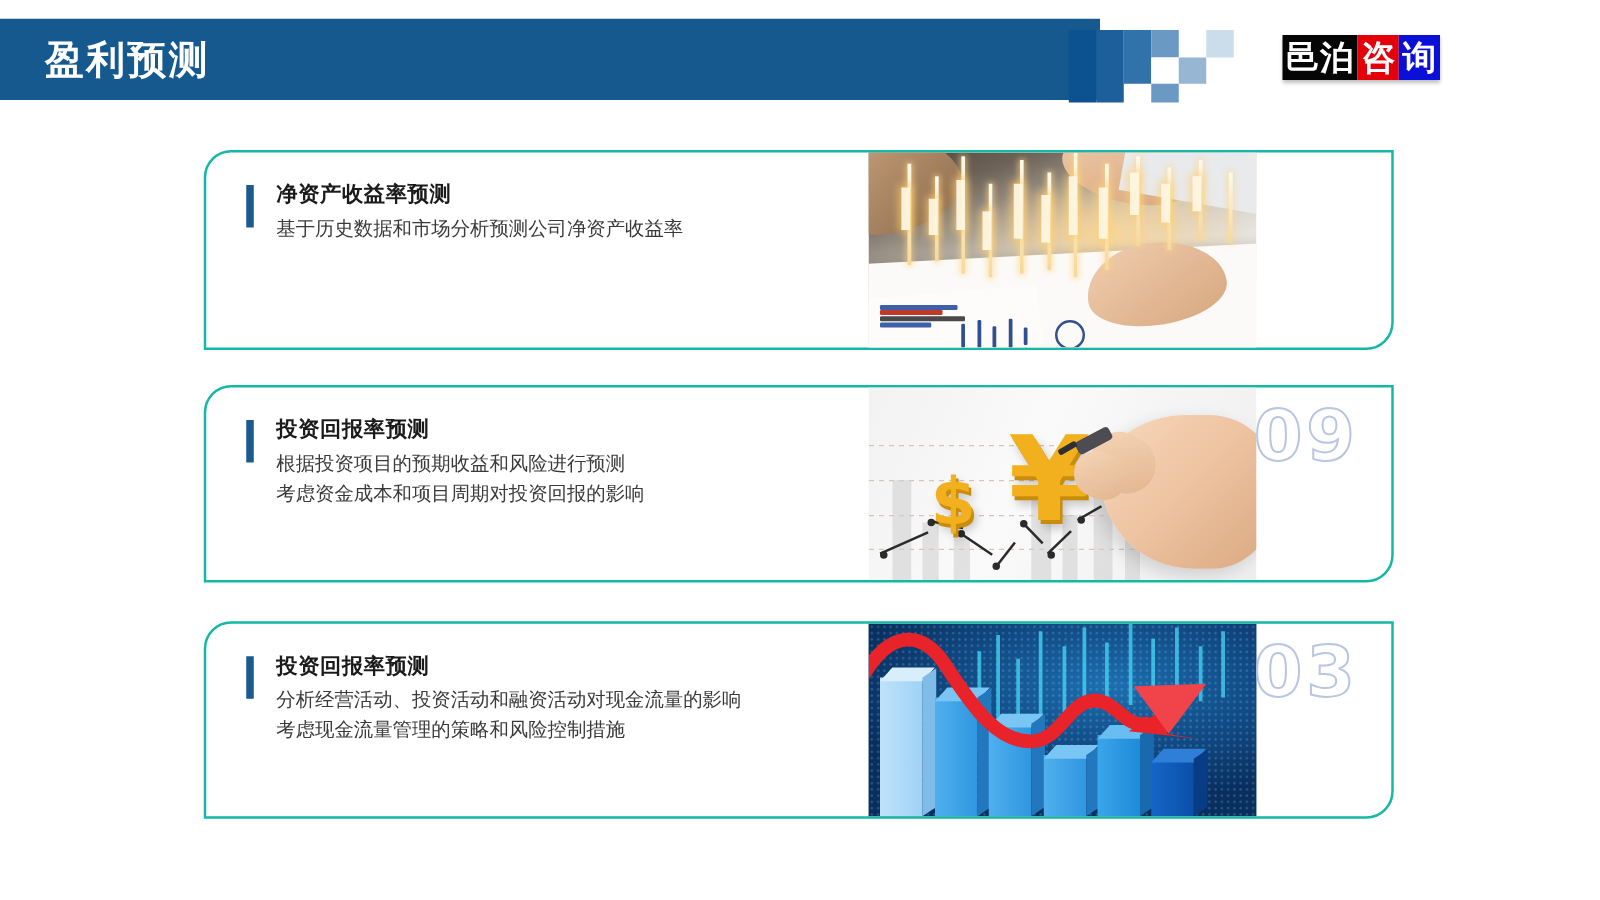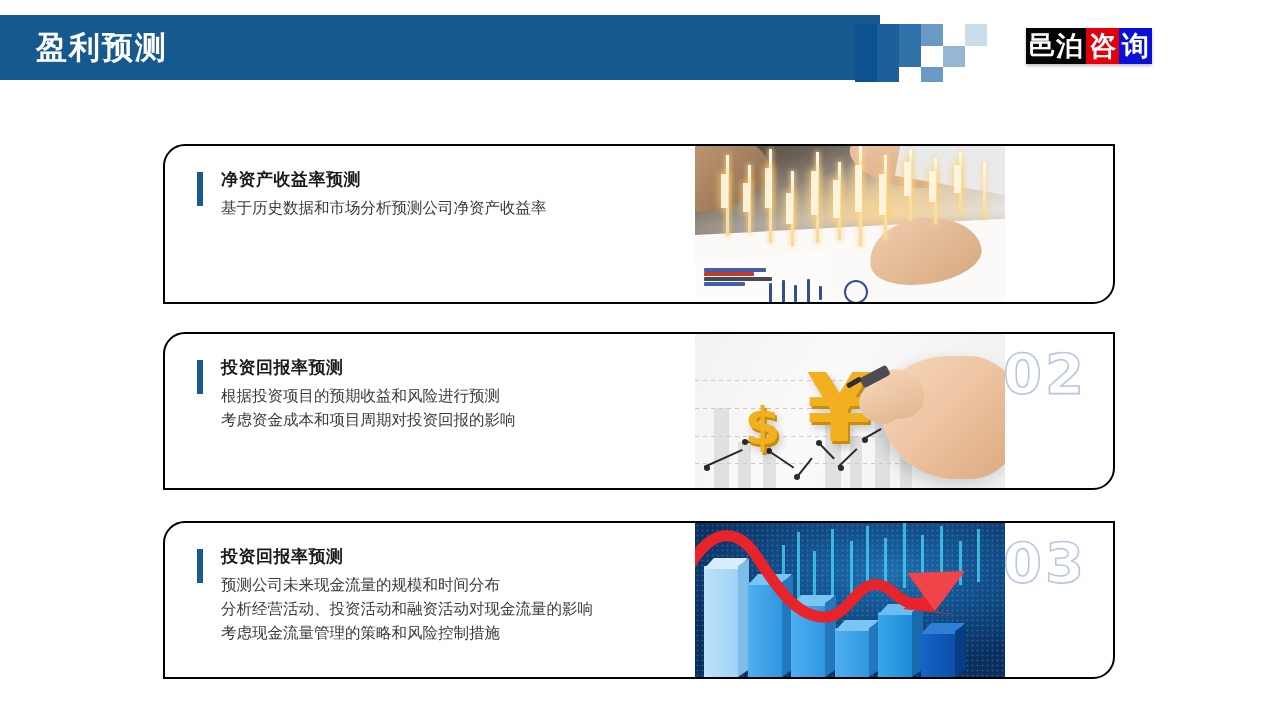--- a/index.html
+++ b/index.html
@@ -33,26 +33,25 @@
     box-shadow:0 2px 3px rgba(0,0,0,.25);
   }
   .logo span{display:block;padding:0 3px;color:#ffffff;}
   .logo .seg-black{background:#050505;}
   .logo .seg-red{background:#E3000B;}
   .logo .seg-blue{background:#0B10D8;}
 
   
   .card{
     position:absolute;
-    border:2px solid #000000;
+    border:2px solid #14b8a6;
     border-radius:22px 0 22px 0;
     background:#ffffff;
     box-sizing:border-box;
     overflow:hidden;
-    margin-top:24px;
   }
   .card-1{left:163px;top:120px;width:952px;height:160px;}
   .card-2{left:163px;top:308px;width:952px;height:158px;}
   .card-3{left:163px;top:497px;width:952px;height:158px;}
 
   .accent-bar{
     position:absolute;left:32px;top:26px;width:6px;height:34px;
     background:#1A5A8E;
   }
   .card-text{
@@ -252,28 +251,27 @@
     <div class="sym sym-d">$</div>
     <div class="sym sym-y">¥</div>
 
     <div class="hand2"></div>
     <div class="finger" style="right:26%;top:24%;width:17%;height:30%;transform:rotate(30deg);"></div>
     <div class="finger" style="right:33%;top:34%;width:14%;height:24%;transform:rotate(22deg);"></div>
     <div class="pen" style="right:37%;top:24%;width:30px;height:11px;transform:rotate(-28deg);border-radius:3px;"></div>
     <div class="pen" style="right:46%;top:30%;width:16px;height:5px;transform:rotate(-30deg);background:#2e2e34;"></div>
   </div>
 
-  <div class="card-num">02</div>
+  <div class="card-num">09</div>
 </div>
 
 <div class="card card-3">
   <div class="accent-bar"></div>
   <div class="card-text">
     <div class="card-title">投资回报率预测</div>
-    <div class="card-line">预测公司未来现金流量的规模和时间分布</div>
     <div class="card-line">分析经营活动、投资活动和融资活动对现金流量的影响</div>
     <div class="card-line">考虑现金流量管理的策略和风险控制措施</div>
   </div>
 
   <div class="photo p3">
     <div class="dots"></div>
     <div class="candle" style="left:28%;top:14%;height:36%;"></div>
     <div class="candle" style="left:33%;top:6%;height:46%;"></div>
     <div class="candle" style="left:38%;top:18%;height:30%;"></div>
     <div class="candle" style="left:44%;top:4%;height:44%;"></div>

